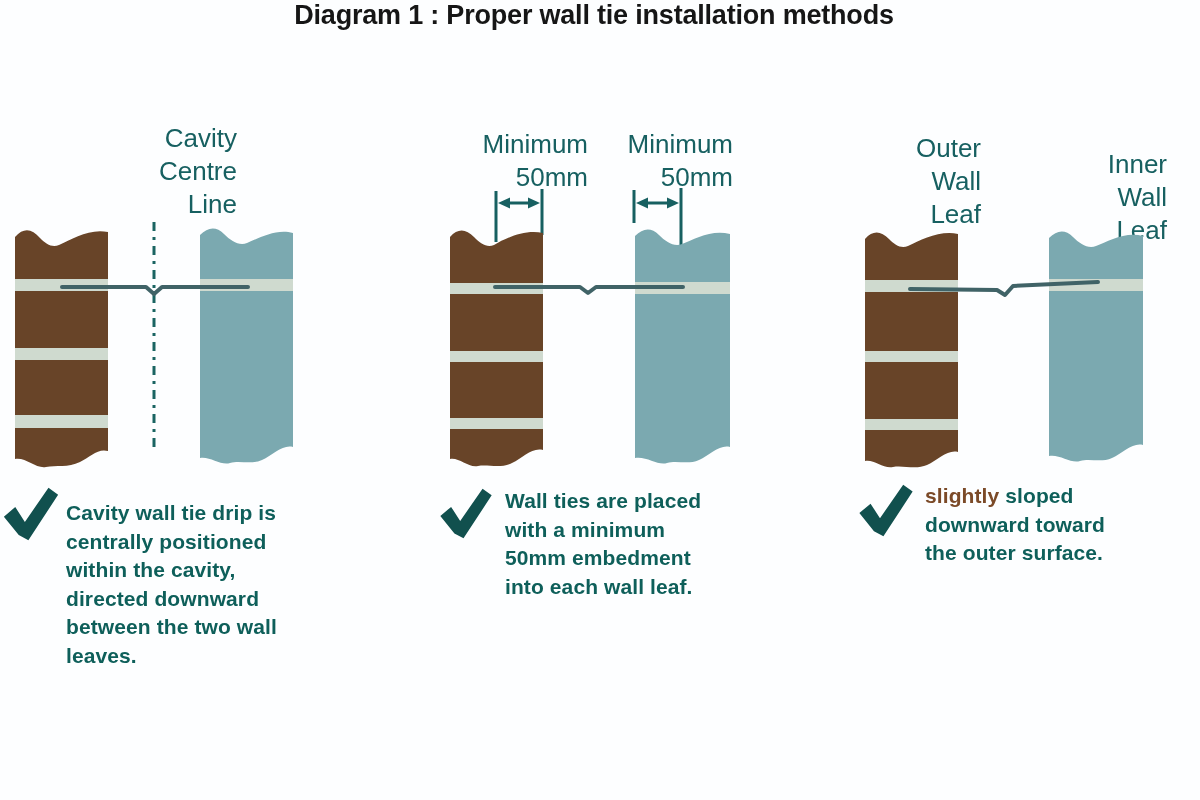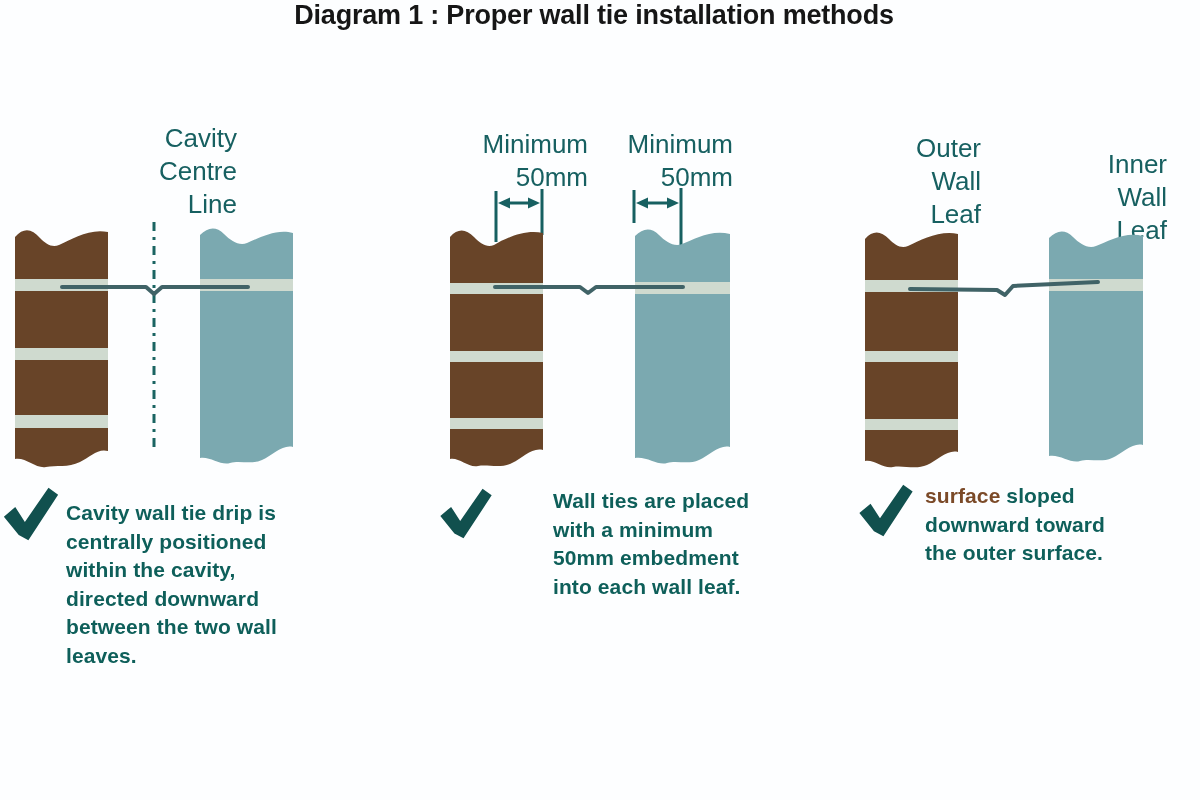--- a/index.html
+++ b/index.html
@@ -111,21 +111,21 @@
       <rect x="215" y="97" width="95" height="12" fill="#cfdacf"></rect>
     </g>
   </g>
   <path d="M75,102 L160,102 L168,108 L176,102 L263,102" fill="none" stroke="#406367" stroke-width="4" stroke-linecap="round" stroke-linejoin="round"></path>
 </svg>
 
 <svg class="abs" style="left:439px; top:487px;" width="54" height="53" viewBox="0 0 64 64">
   <polygon points="1,35 14,24 25,41 52,2 63,10 29,62 18,56" fill="#11504e"></polygon>
 </svg>
 
-<div class="abs note" style="left:505px; top:487px; width:230px;margin-left:48px;">Wall ties are placed
+<div class="abs note" style="left:505px; top:487px; width:230px;">Wall ties are placed
 with a minimum
 50mm embedment
 into each wall leaf.</div>
 
 <div class="abs panel-label" style="left:841px; top:132px; width:140px;">Outer
 Wall
 Leaf</div>
 <div class="abs panel-label" style="left:1027px; top:148px; width:140px;">Inner
 Wall
 Leaf</div>
@@ -153,17 +153,17 @@
       <rect x="199" y="64" width="94" height="12" fill="#cfdacf"></rect>
     </g>
   </g>
   <path d="M60,74 L147,75 L155,80 L163,71 L248,67" fill="none" stroke="#406367" stroke-width="4" stroke-linecap="round" stroke-linejoin="round"></path>
 </svg>
 
 <svg class="abs" style="left:858px; top:483px;" width="56" height="55" viewBox="0 0 64 64">
   <polygon points="1,35 14,24 25,41 52,2 63,10 29,62 18,56" fill="#11504e"></polygon>
 </svg>
 
-<div class="abs note" style="left:925px; top:482px; width:230px;"><span class="hl">surface</span><span> sloped
+<div class="abs note" style="left:925px; top:482px; width:230px;"><span class="hl">slightly</span><span> sloped
 downward toward
 the outer surface.</span></div>
 
 <div class="abs caption">Diagram 1 : Proper wall tie installation methods</div>
 
 </body></html>

